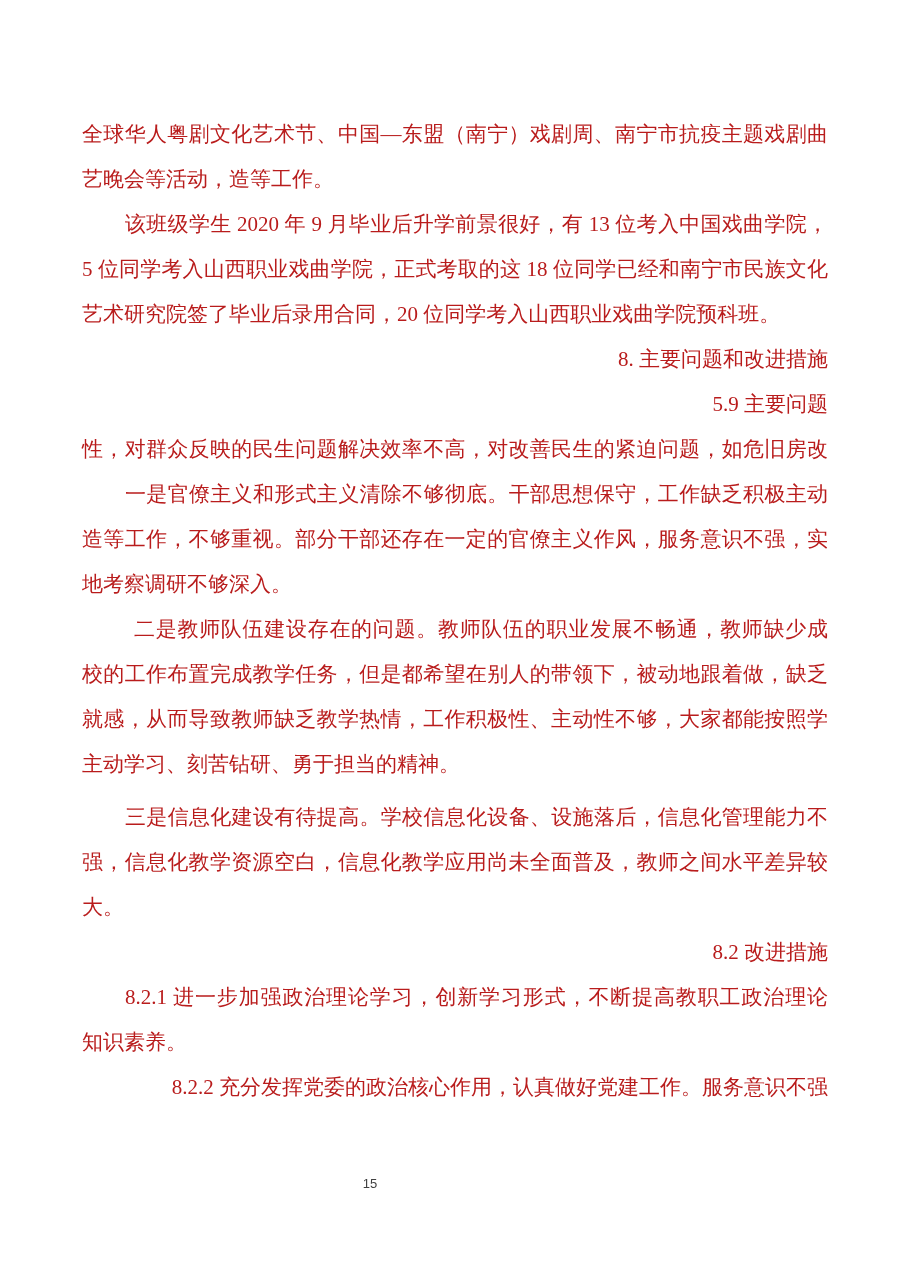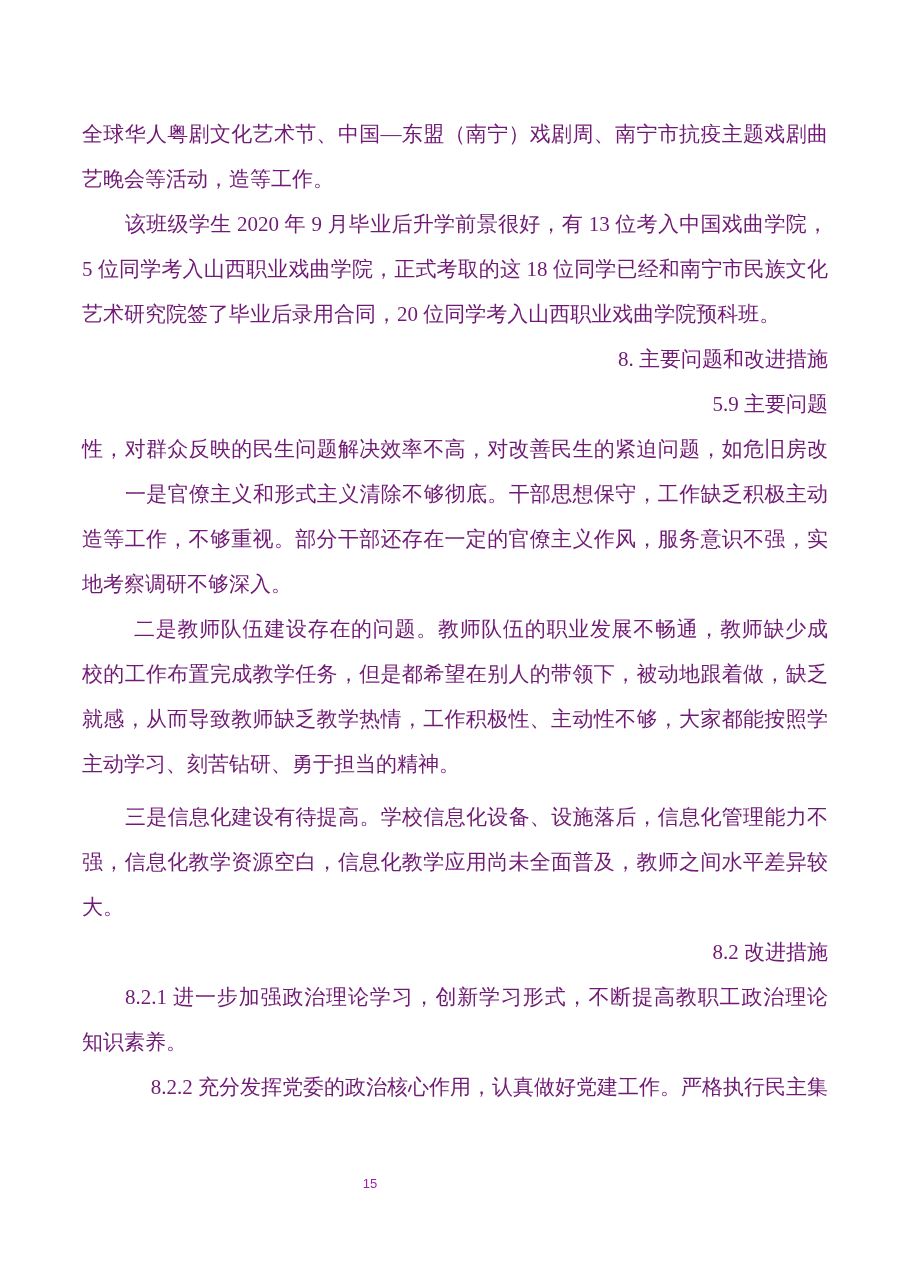--- a/index.html
+++ b/index.html
@@ -13,21 +13,21 @@
     height: 1273px;
     background: #ffffff;
     overflow: hidden;
     font-family: "Liberation Serif", "DejaVu Serif", serif;
   }
   .content {
     position: absolute;
     left: 82px;
     top: 112px;
     width: 746px;
-    color: #701a75;
+    color: #b91c1c;
     font-size: 21px;
     line-height: 45px;
     text-align: left;
   }
   .line {
     text-align: left;
     text-justify: inter-character;
   }
   .fill {
     text-align: justify;
@@ -36,21 +36,21 @@
   .ind2 { text-indent: 43px; text-align: right; }
   .ind25 { text-indent: 52px; }
   .gap { margin-top: 8px; }
   .footer {
     position: absolute;
     top: 1176px;
     left: 0;
     width: 740px;
     text-align: center;
     font-size: 13px;
-    color: #a21caf;
+    color: #404040;
     font-family: "Liberation Sans", "DejaVu Sans", sans-serif;
   }
 </style>
 </head>
 <body>
 
 <div class="page">
   <div class="content">
     <div class="line fill">全球华人粤剧文化艺术节、中国—东盟（南宁）戏剧周、南宁市抗疫主题戏剧曲</div>
     <div class="line">艺晚会等活动，造等工作。</div>
@@ -66,16 +66,16 @@
     <div class="line ind25 fill">二是教师队伍建设存在的问题。教师队伍的职业发展不畅通，教师缺少成</div>
     <div class="line fill">校的工作布置完成教学任务，但是都希望在别人的带领下，被动地跟着做，缺乏</div>
     <div class="line fill">就感，从而导致教师缺乏教学热情，工作积极性、主动性不够，大家都能按照学</div>
     <div class="line">主动学习、刻苦钻研、勇于担当的精神。</div>
     <div class="line ind2 fill gap">三是信息化建设有待提高。学校信息化设备、设施落后，信息化管理能力不</div>
     <div class="line fill">强，信息化教学资源空白，信息化教学应用尚未全面普及，教师之间水平差异较</div>
     <div class="line">大。</div>
     <div class="line ind2">8.2 改进措施</div>
     <div class="line ind2 fill">8.2.1 进一步加强政治理论学习，创新学习形式，不断提高教职工政治理论</div>
     <div class="line">知识素养。</div>
-    <div class="line ind2">8.2.2 充分发挥党委的政治核心作用，认真做好党建工作。严格执行民主集</div>
+    <div class="line ind2">8.2.2 充分发挥党委的政治核心作用，认真做好党建工作。服务意识不强</div>
   </div>
   <div class="footer">15</div>
 </div>
 
 </body></html>

